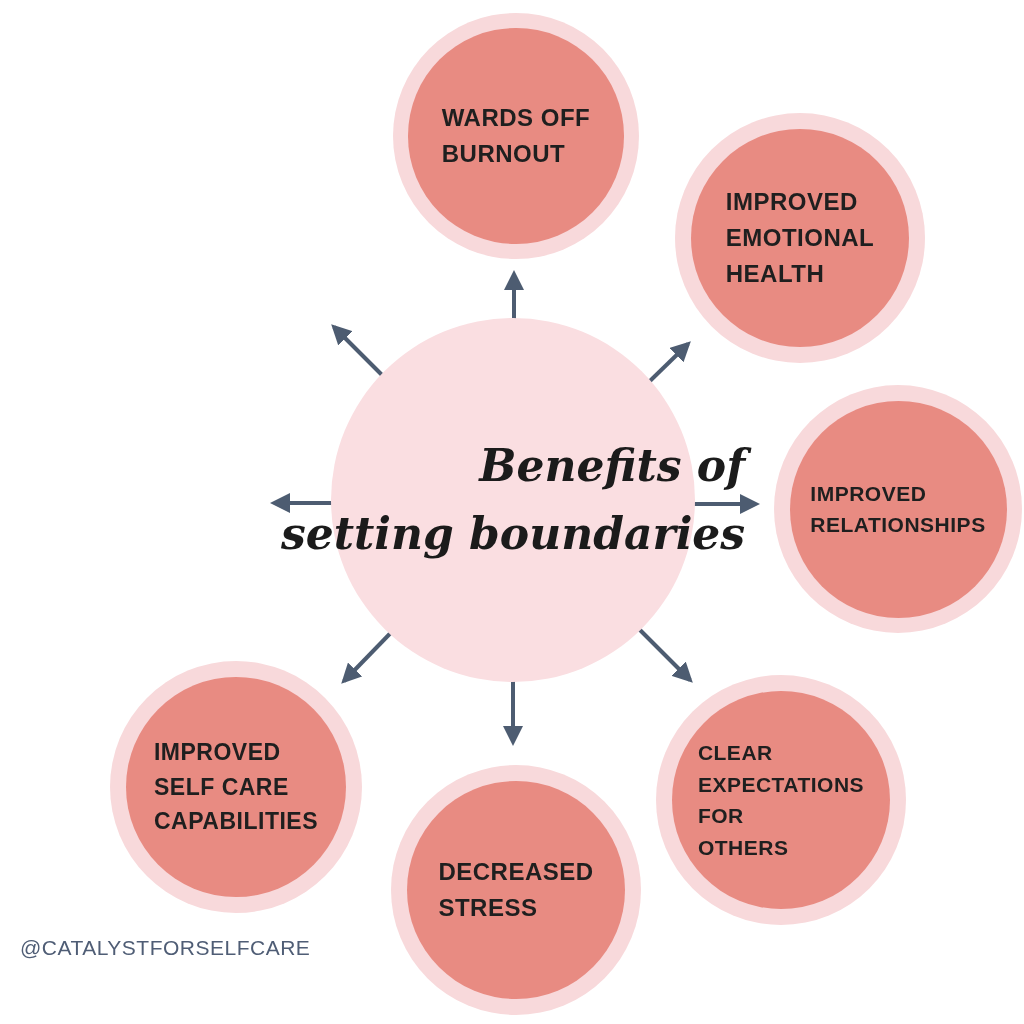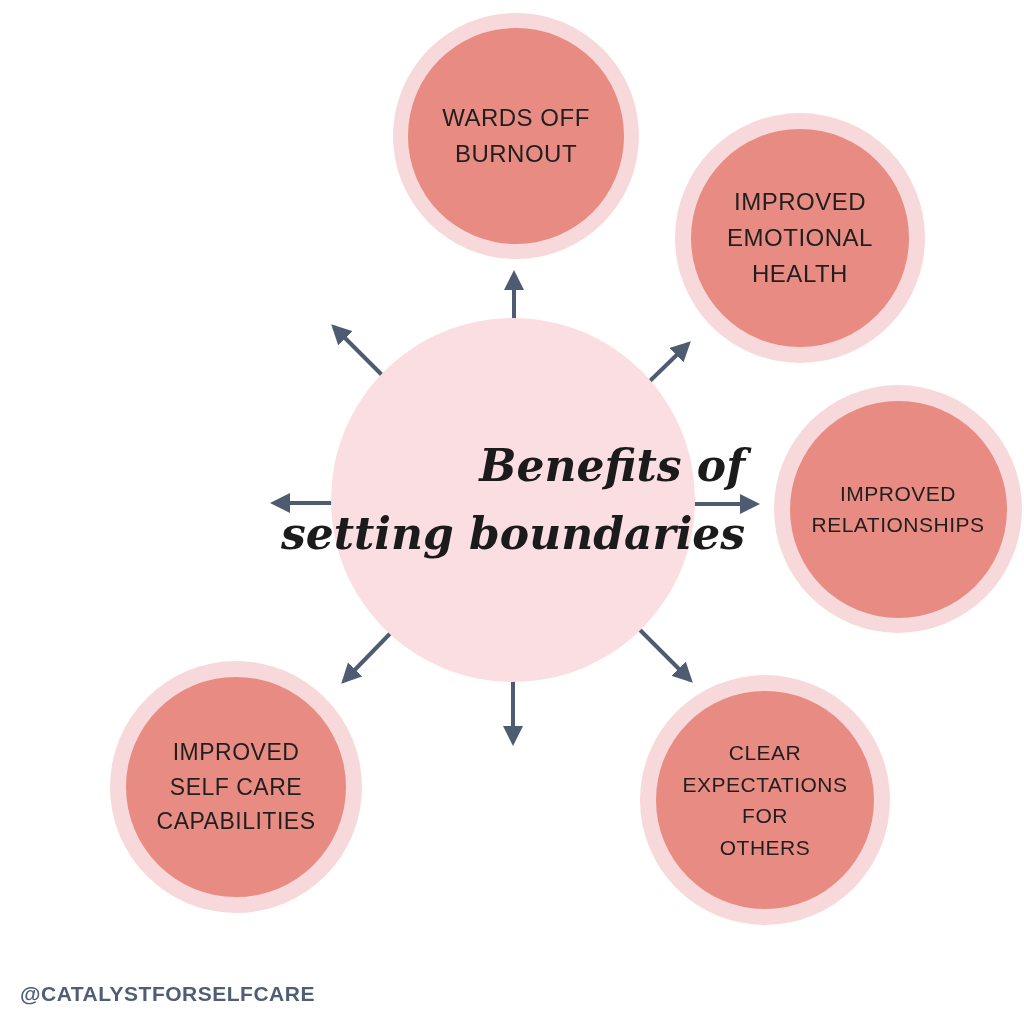--- a/index.html
+++ b/index.html
@@ -33,32 +33,32 @@
   .node-inner {
     width: 87.5%;
     height: 87.5%;
     border-radius: 50%;
     background: var(--node-fill, #E88B82);
     display: flex;
     align-items: center;
     justify-content: center;
   }
   .node-label {
-    font-weight: 400;
+    font-weight: 700;
     font-size: 24px;
     line-height: 1.5;
     letter-spacing: 0.5px;
-    text-align: center;
+    text-align: left;
     white-space: pre;
     color: var(--label-text, #1F1F1F);
   }
   .n-top { left: 393px; top: 13px;  width: 246px; height: 246px; }
   .n-tr  { left: 675px; top: 113px; width: 250px; height: 250px; }
   .n-r   { left: 774px; top: 385px; width: 248px; height: 248px; }
-  .n-br  { left: 640px; top: 675px; width: 250px; height: 250px; }
+  .n-br  { left: 656px; top: 675px; width: 250px; height: 250px; }
   .n-b   { left: 391px; top: 765px; width: 250px; height: 250px; }
   .n-bl  { left: 110px; top: 661px; width: 252px; height: 252px; }
   .n-l   { left: 3px;   top: 385px; width: 248px; height: 248px; }
   .n-tl  { left: 100px; top: 111px; width: 246px; height: 246px; }
   .n-r .node-label, .n-l .node-label, .n-br .node-label { font-size: 21px; }
   .n-bl .node-label { font-size: 23px; }
 
   .center-circle {
     position: absolute;
     left: 331px; top: 318px;
@@ -75,22 +75,22 @@
     font-weight: 700;
     font-size: 44px;
     line-height: 1.55;
     white-space: pre;
     text-align: right;
     color: #1b1b1b;
   }
   .watermark {
     position: absolute;
     left: 20px;
-    top: 982px;
-    font-weight: 700;
+    top: 936px;
+    font-weight: 400;
     font-size: 21px;
     letter-spacing: 0.5px;
     color: var(--watermark-text, #4F5D75);
   }
 </style>
 </head>
 <body>
 
 <div class="stage">
 
@@ -139,20 +139,26 @@
 
   <div class="node n-br">
     <div class="node-inner">
       <div class="node-label">CLEAR
 EXPECTATIONS
 FOR
 OTHERS</div>
     </div>
   </div>
 
+  <div class="node n-b">
+    <div class="node-inner">
+      <div class="node-label">DECREASED
+STRESS</div>
+    </div>
+  </div>
 
   <div class="node n-bl">
     <div class="node-inner">
       <div class="node-label">IMPROVED
 SELF CARE
 CAPABILITIES</div>
     </div>
   </div>
 
 

